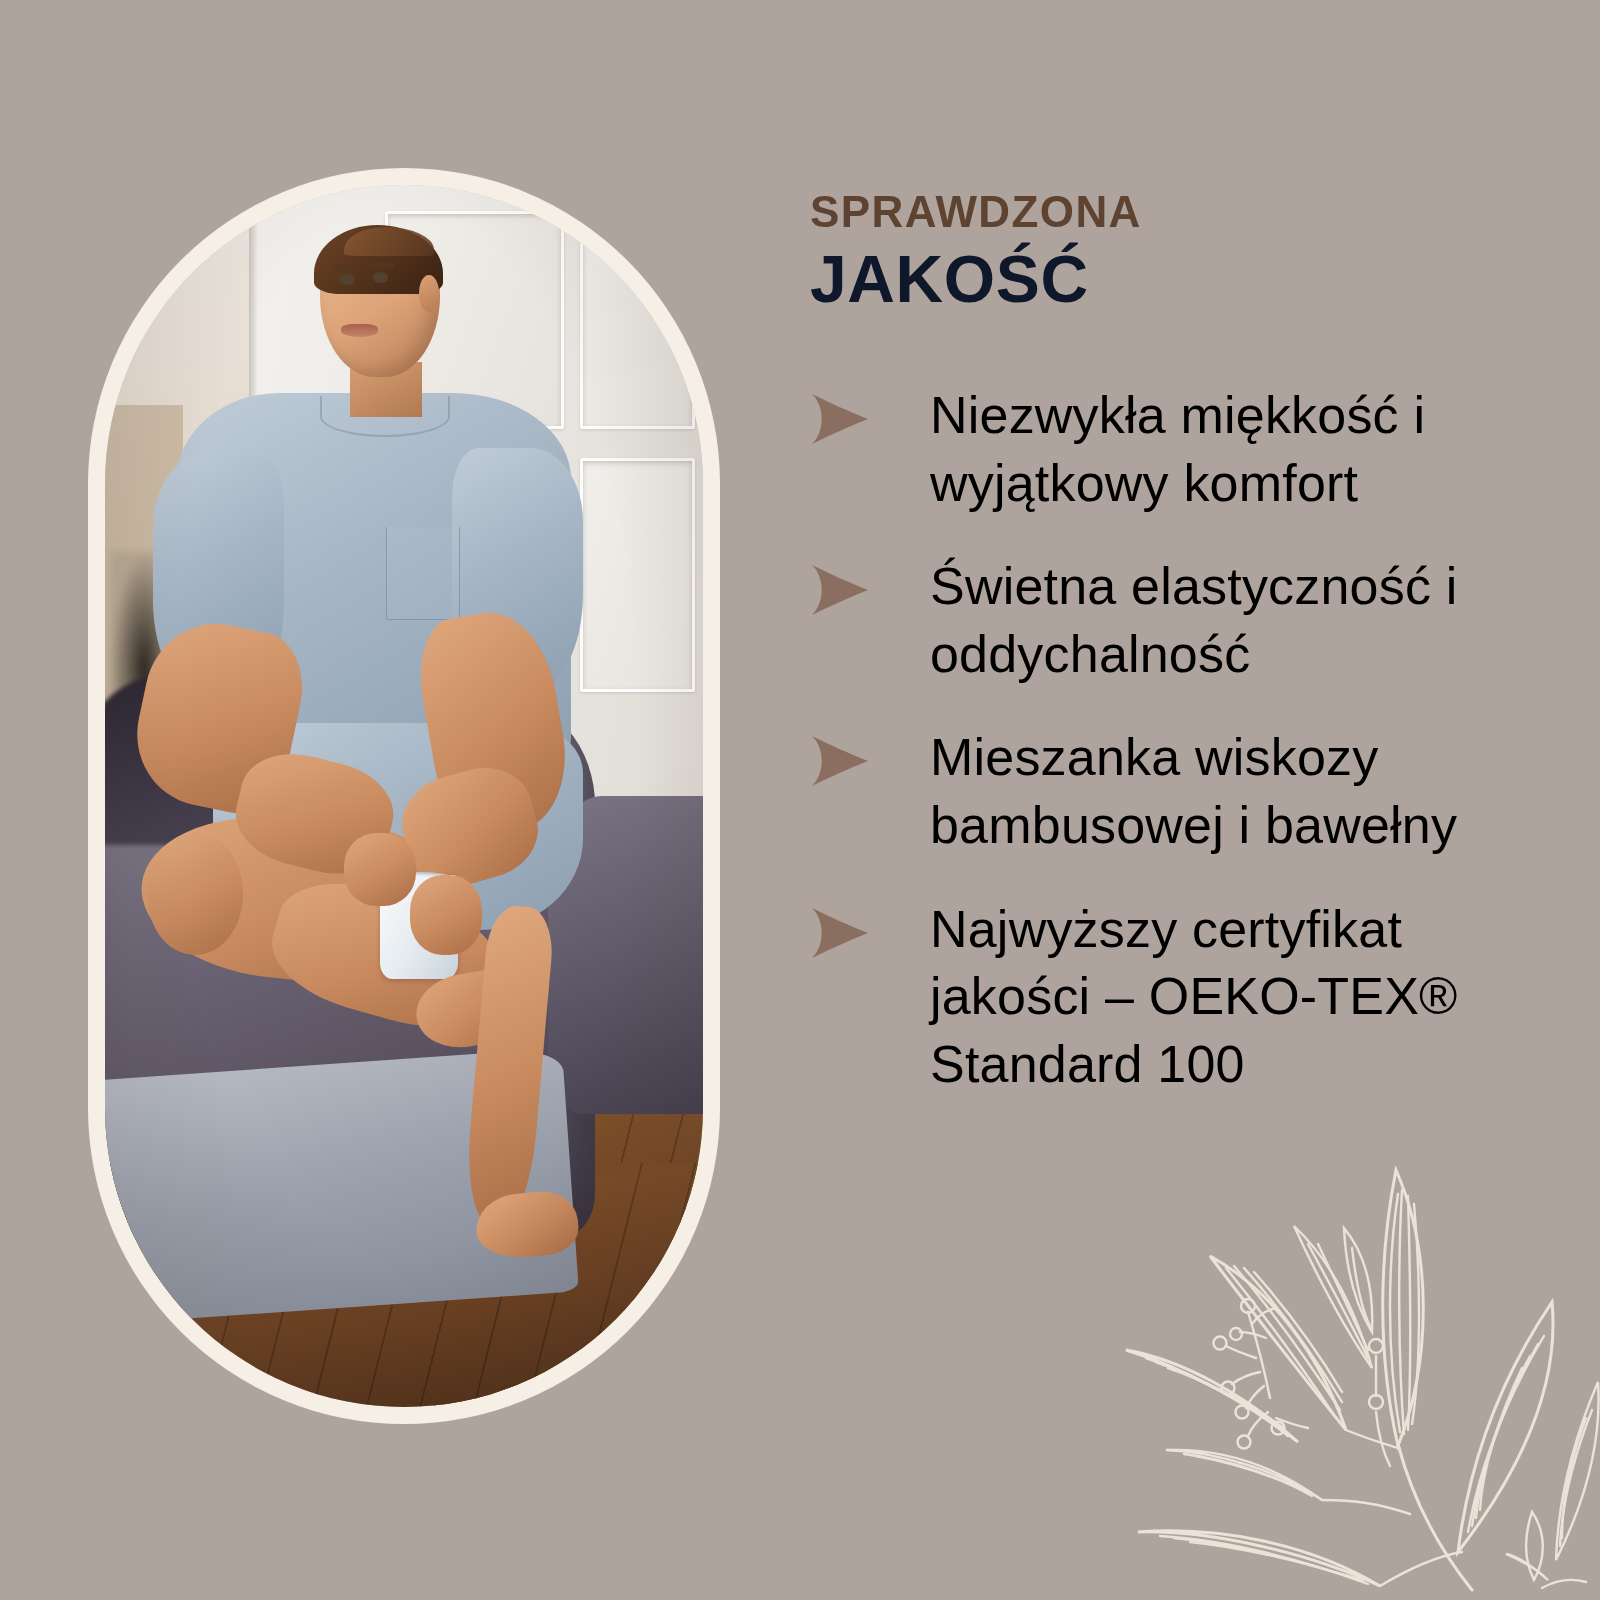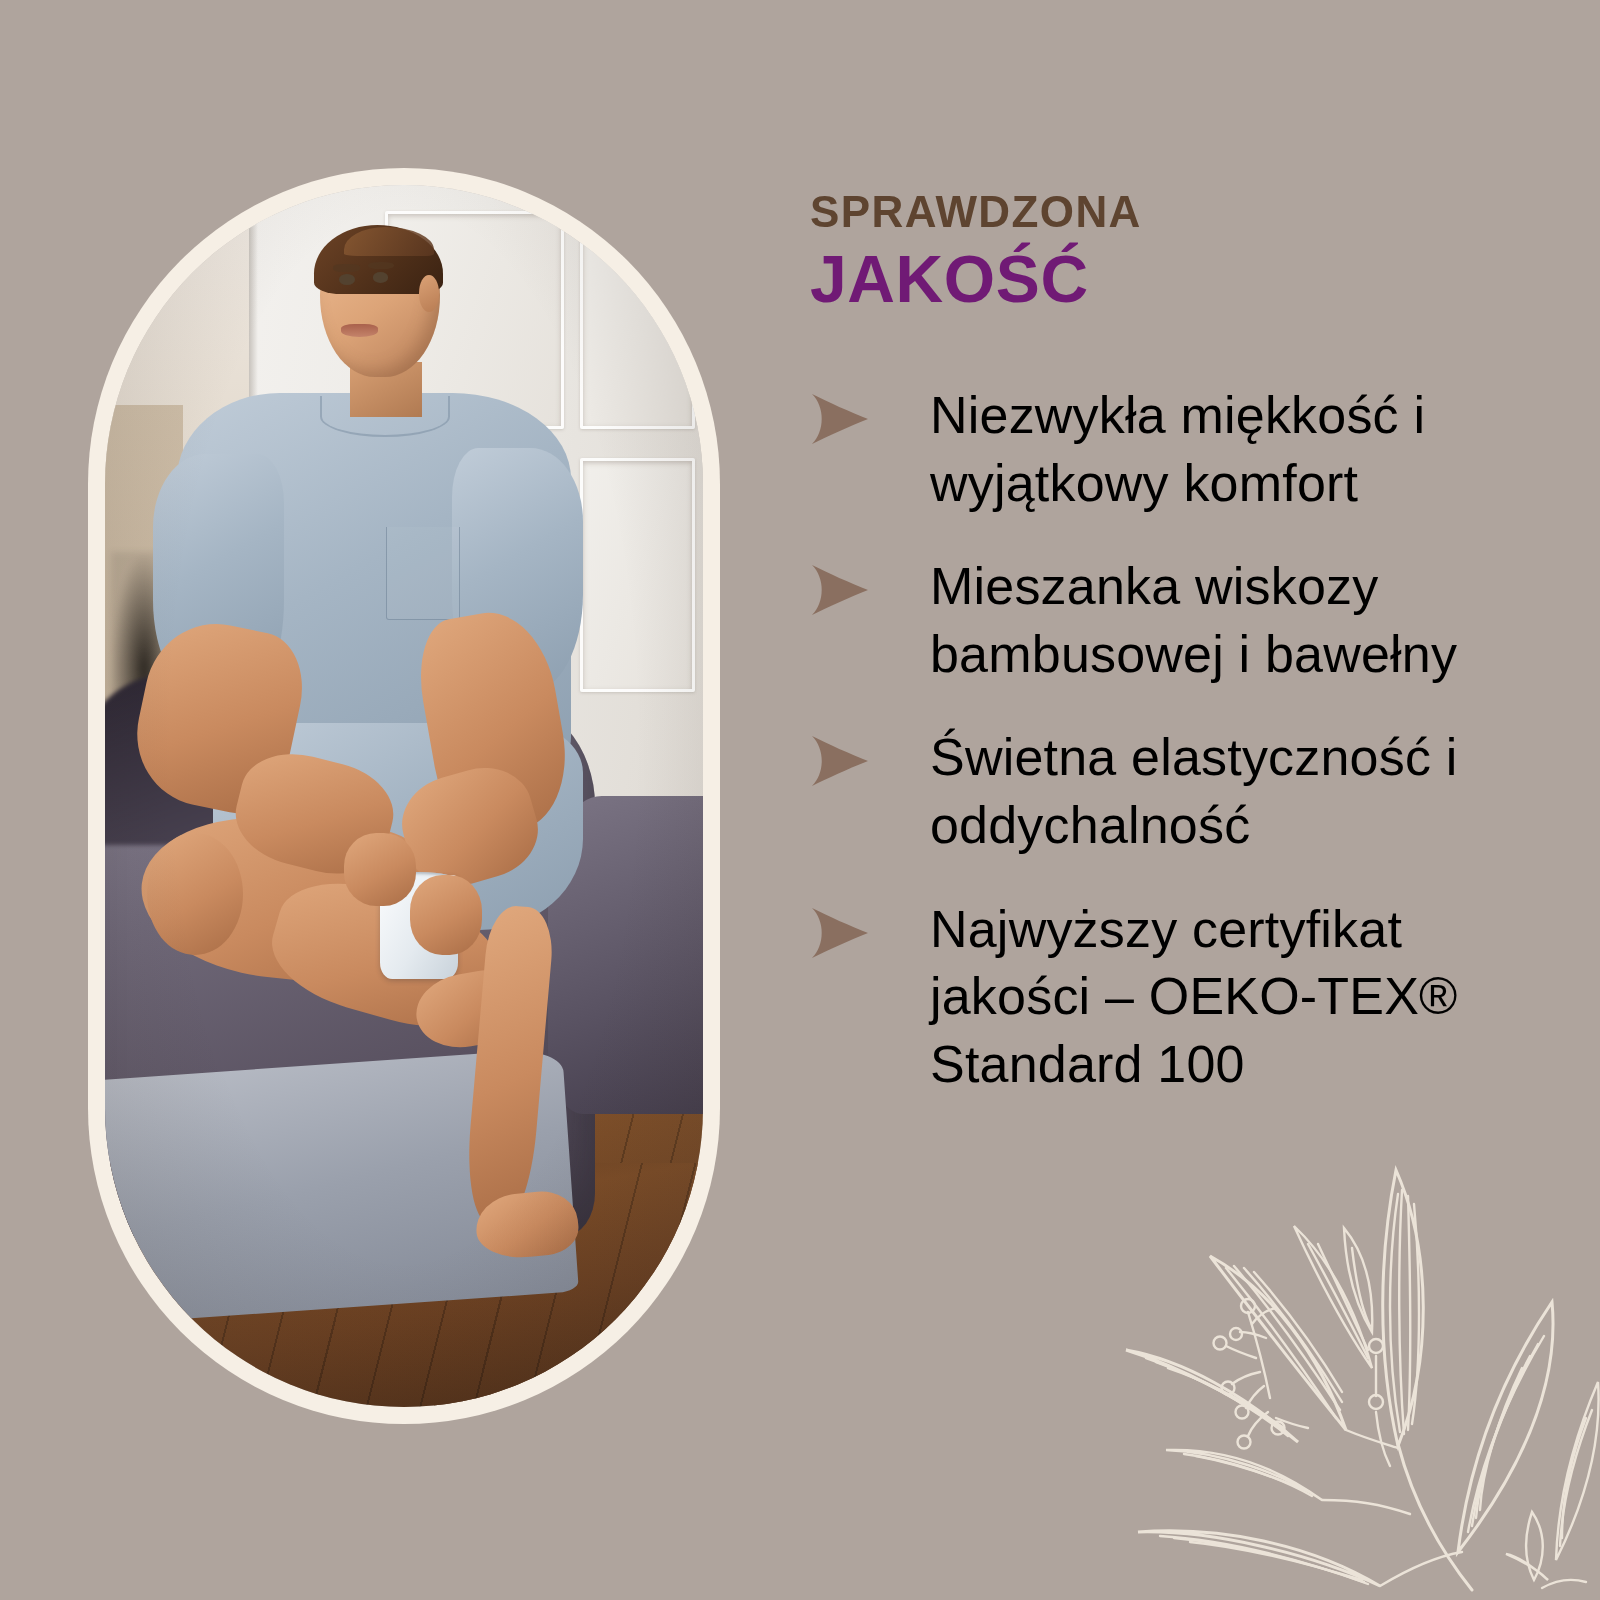--- a/index.html
+++ b/index.html
@@ -304,21 +304,21 @@
     font-weight: bold;
     letter-spacing: 1.4px;
     color: #5e4430;
     line-height: 1.16;
     margin: 0;
   }
   .headline {
     font-size: 66px;
     font-weight: bold;
     letter-spacing: 0.6px;
-    color: #701a75;
+    color: #0f172a;
     line-height: 1.1;
     margin: 6px 0 0 0;
   }
 
   .bullets {
     position: absolute;
     left: 806px;
     top: 382px;
     width: 700px;
   }
@@ -424,28 +424,28 @@
       <svg class="bullet-marker" viewBox="0 0 66 58">
         <path d="M6 4 C 19 17, 19 41, 6 54 C 22 46, 44 36, 62 29 C 44 22, 22 12, 6 4 Z" fill="#8a6f60"></path>
       </svg>
       <div class="bullet-text">Niezwykła miękkość i wyjątkowy komfort</div>
     </div>
 
     <div class="bullet">
       <svg class="bullet-marker" viewBox="0 0 66 58">
         <path d="M6 4 C 19 17, 19 41, 6 54 C 22 46, 44 36, 62 29 C 44 22, 22 12, 6 4 Z" fill="#8a6f60"></path>
       </svg>
-      <div class="bullet-text">Mieszanka wiskozy bambusowej i bawełny</div>
+      <div class="bullet-text">Świetna elastyczność i oddychalność</div>
     </div>
 
     <div class="bullet">
       <svg class="bullet-marker" viewBox="0 0 66 58">
         <path d="M6 4 C 19 17, 19 41, 6 54 C 22 46, 44 36, 62 29 C 44 22, 22 12, 6 4 Z" fill="#8a6f60"></path>
       </svg>
-      <div class="bullet-text">Świetna elastyczność i oddychalność</div>
+      <div class="bullet-text">Mieszanka wiskozy bambusowej i bawełny</div>
     </div>
 
     <div class="bullet">
       <svg class="bullet-marker" viewBox="0 0 66 58">
         <path d="M6 4 C 19 17, 19 41, 6 54 C 22 46, 44 36, 62 29 C 44 22, 22 12, 6 4 Z" fill="#8a6f60"></path>
       </svg>
       <div class="bullet-text">Najwyższy certyfikat jakości – OEKO-TEX® Standard 100</div>
     </div>
 
   </div>

